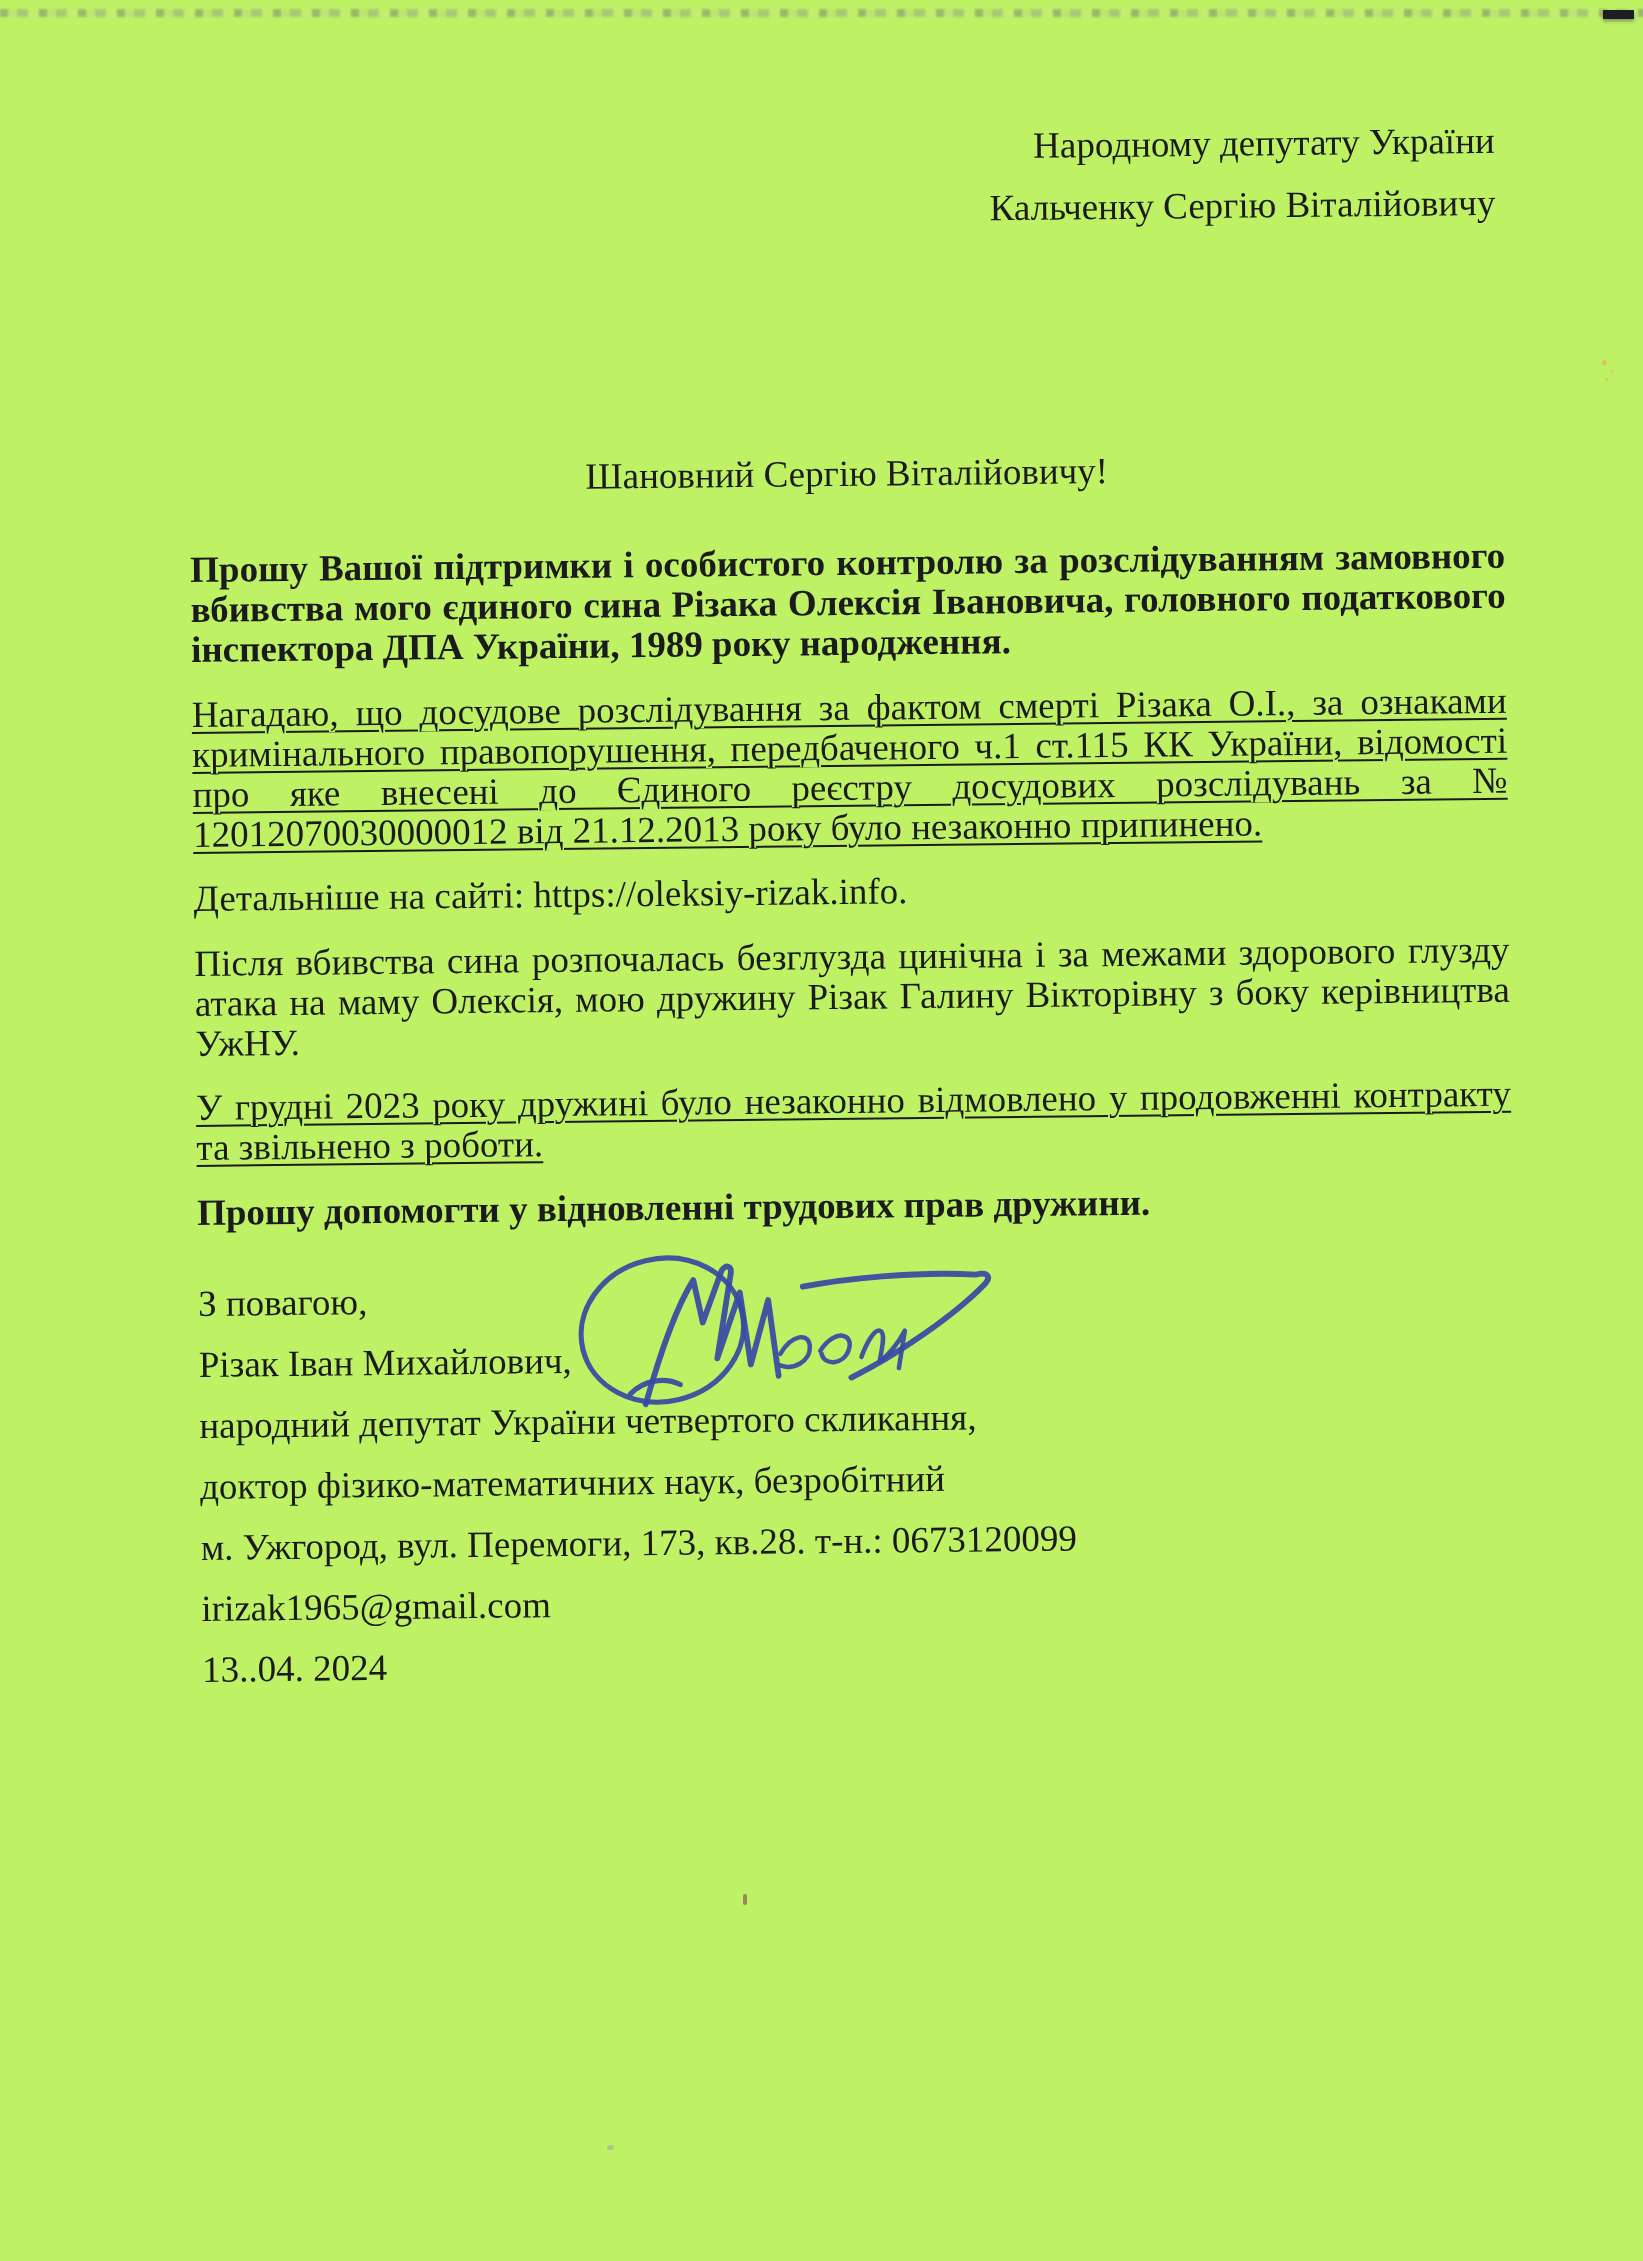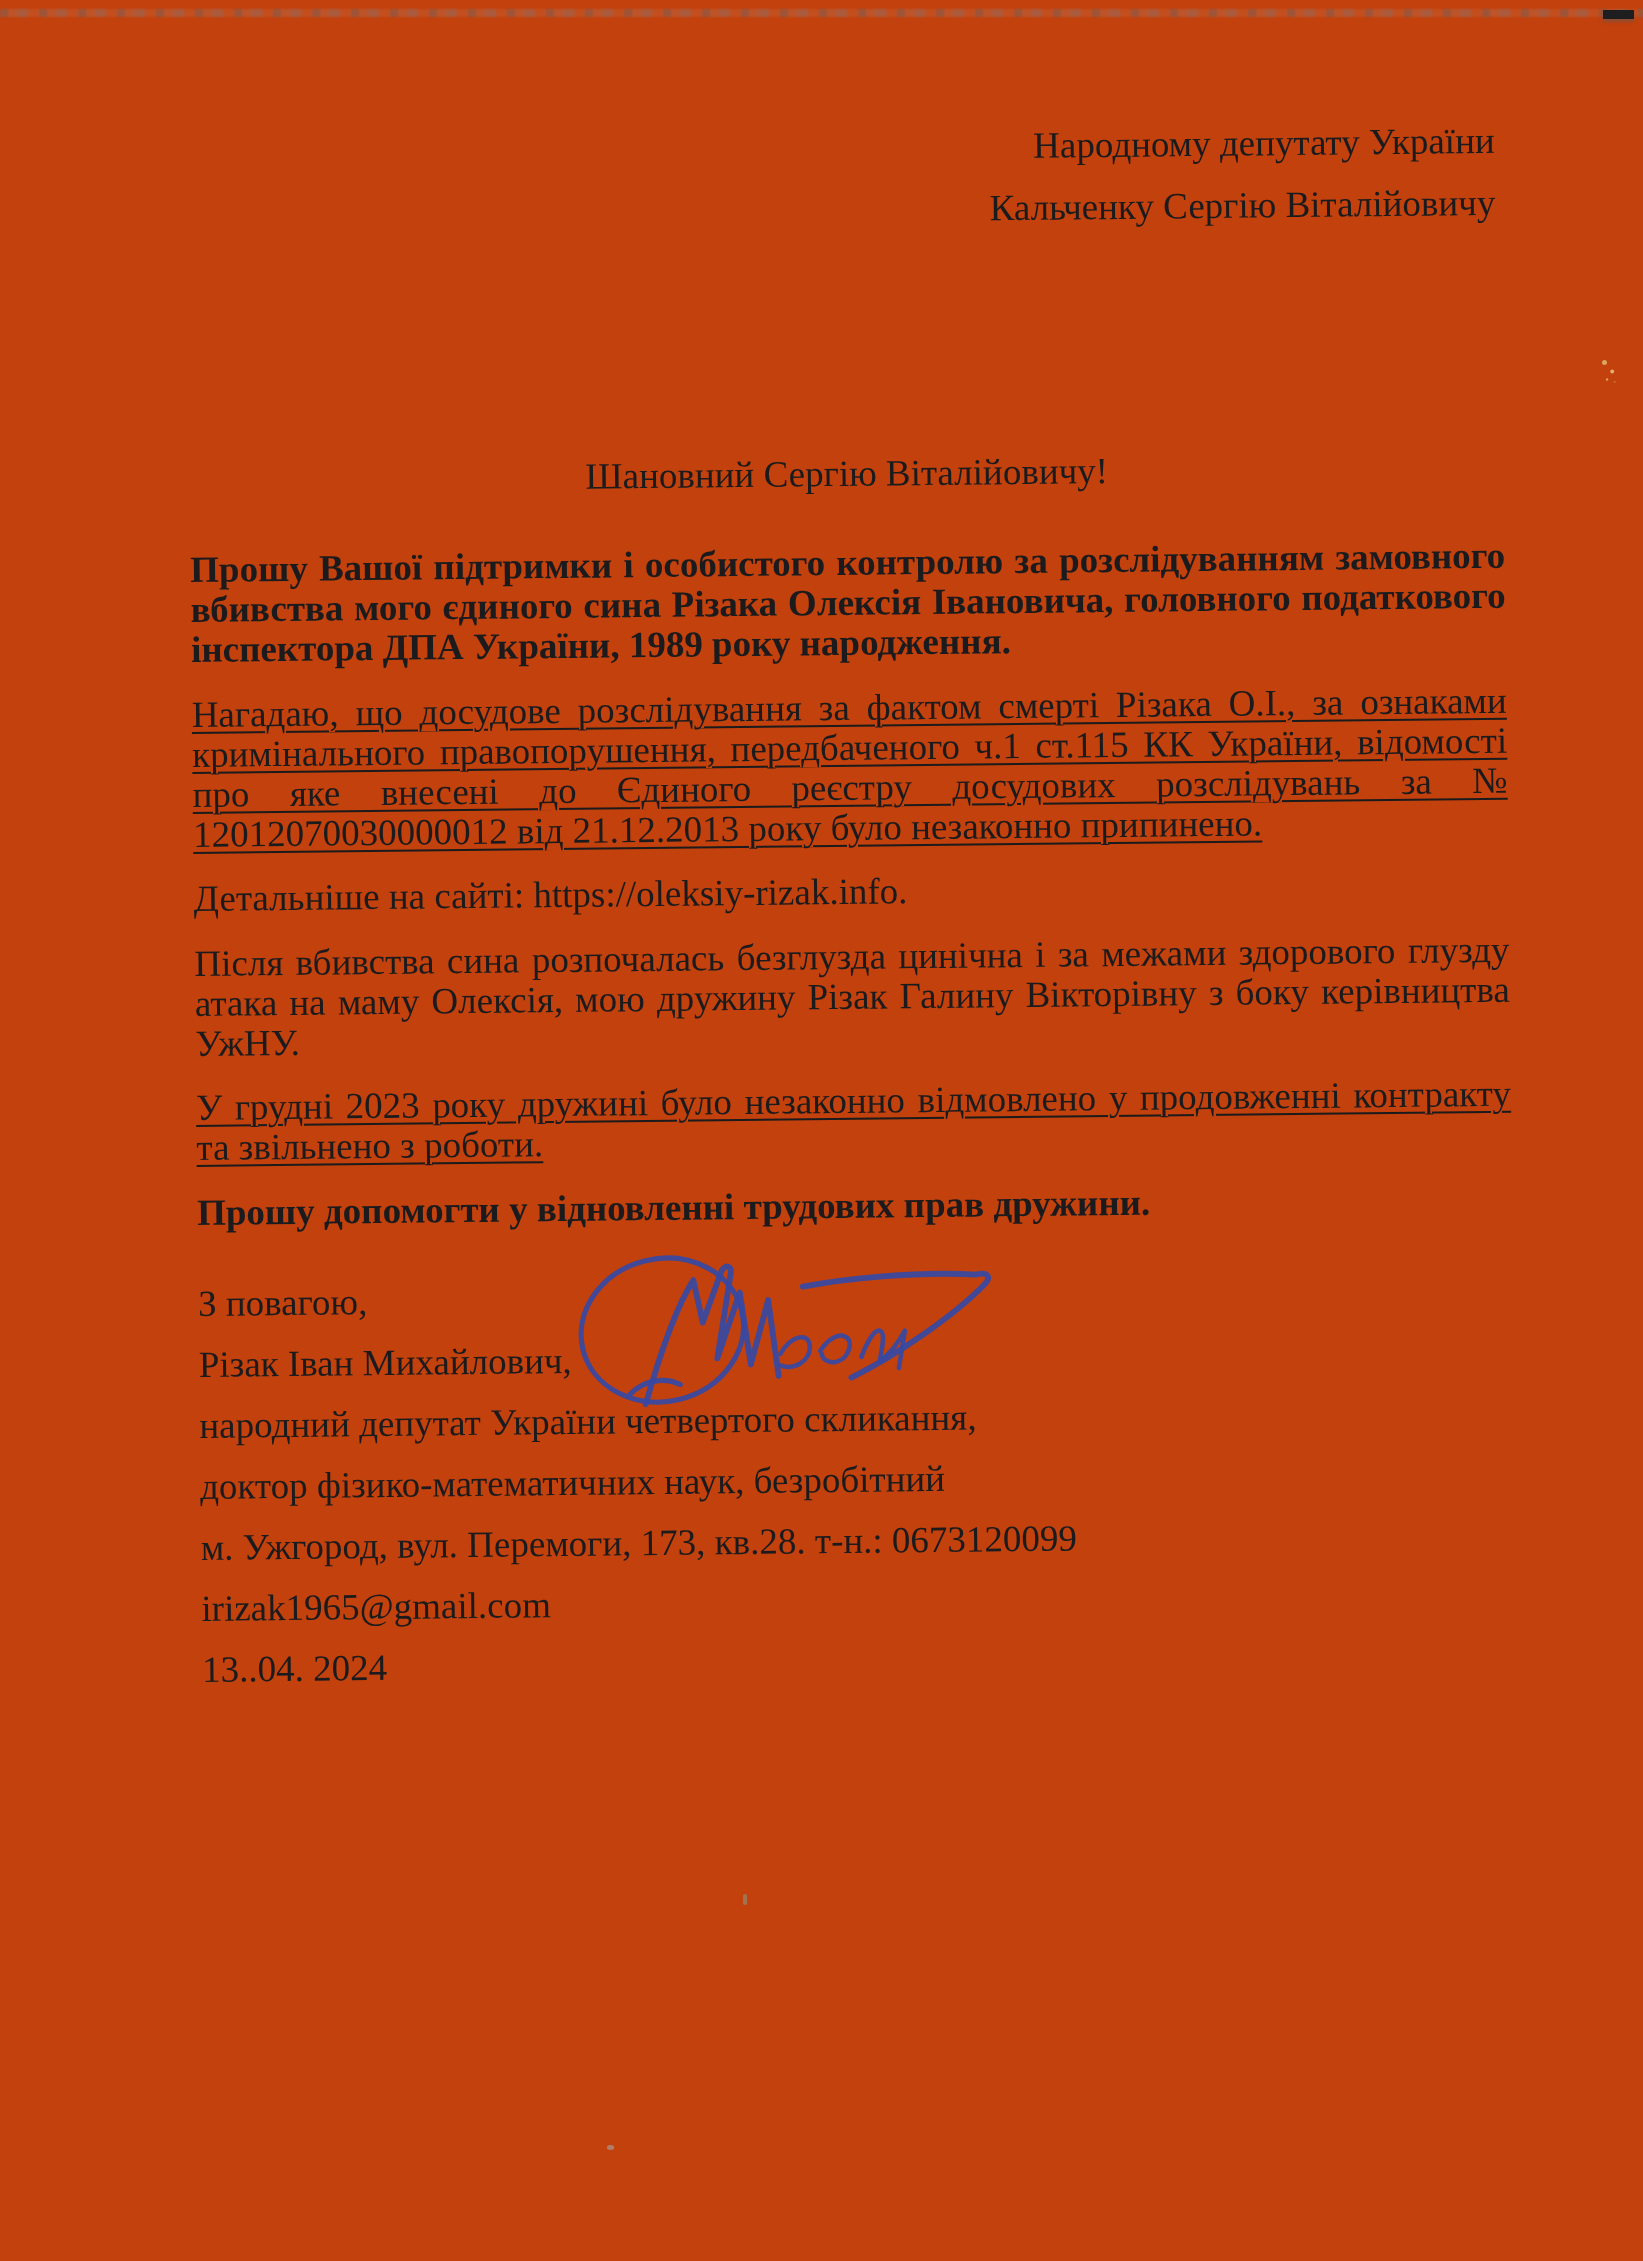--- a/index.html
+++ b/index.html
@@ -4,21 +4,21 @@
 <style>
   html, body { margin: 0; padding: 0; }
   body {
     width: 1644px; height: 2261px;
     background: #ffffff;
     font-family: "Liberation Serif", "DejaVu Serif", serif;
   }
   .page {
     position: relative;
     width: 1644px; height: 2261px;
-    background: #c2410c;
+    background: #bef264;
     overflow: hidden;
     color: #1b1b1d;
   }
   
   .letter {
     position: absolute; left: 0; top: 0;
     width: 1644px; height: 2261px;
     transform: rotate(-0.62deg);
     transform-origin: 0 0;
     font-size: 37px;

